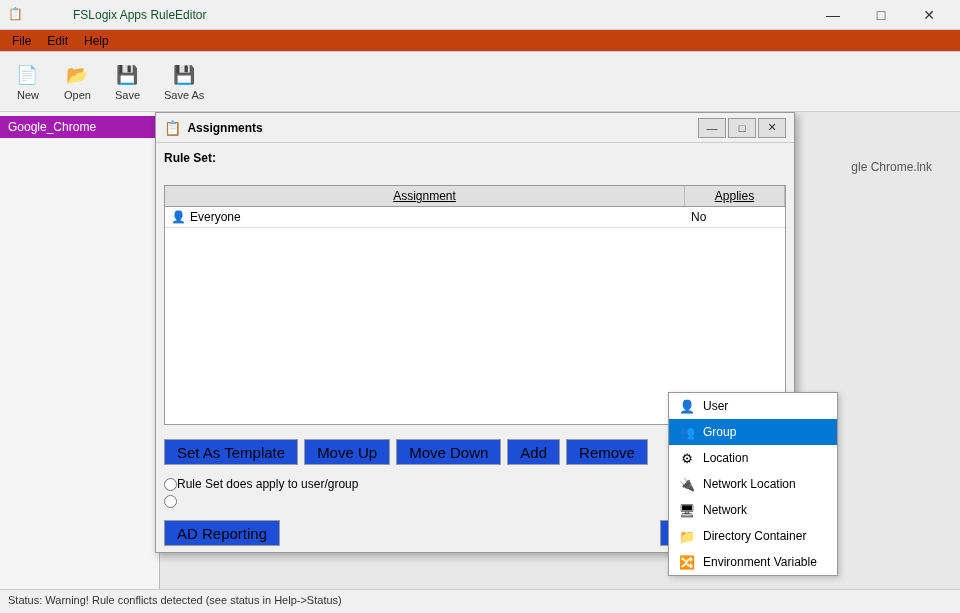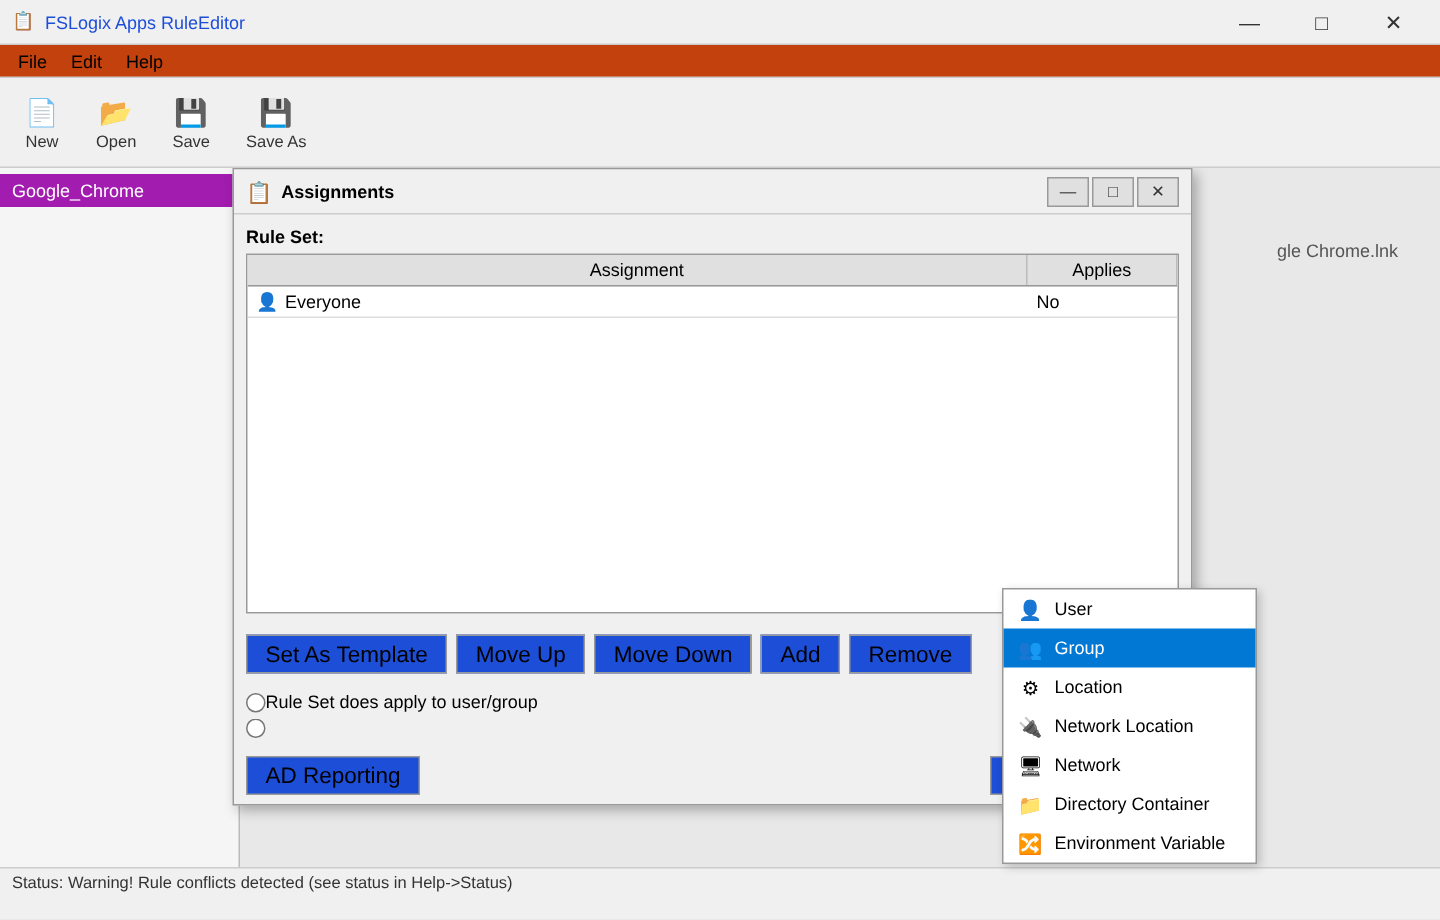--- a/index.html
+++ b/index.html
@@ -17,21 +17,21 @@
     .title-bar {
       background: #f0f0f0;
       border-bottom: 1px solid #ccc;
       height: 30px;
       display: flex;
       align-items: center;
       padding: 0 8px;
       gap: 6px;
     }
     .title-bar-icon { width: 16px; height: 16px; }
-    .title-bar-title { flex: 1; font-size: 12px; color: #1d4ed8; }
+    .title-bar-title { flex: 1; font-size: 12px; color: #14532d; margin-left: 43px; }
     .title-bar-controls { display: flex; gap: 2px; }
     .title-bar-btn {
       width: 46px; height: 30px;
       border: none; background: transparent;
       cursor: pointer; font-size: 14px; color: #333;
       display: flex; align-items: center; justify-content: center;
     }
 
     
     .menu-bar {
@@ -130,21 +130,21 @@
       cursor: pointer; font-size: 11px; color: #333;
       display: flex; align-items: center; justify-content: center;
     }
 
     
     .dialog-body {
       padding: 8px;
     }
     .rule-set-label {
       font-size: 12px;
-      margin-bottom: 4px;
+      margin-bottom: 20px;
       font-weight: 600;
     }
 
     
     .dialog-footer {
       padding: 6px 8px;
       display: flex;
       gap: 6px;
       align-items: center;
     }
@@ -205,21 +205,21 @@
     }
     .dropdown-item-icon {
       width: 16px; height: 16px;
       display: flex; align-items: center; justify-content: center;
       font-size: 13px;
     }
 
     
     .status-bar {
       position: absolute;
-      bottom: 15px; left: 0; right: 0;
+      bottom: 4px; left: 0; right: 0;
       height: 20px;
       background: #f0f0f0;
       border-top: 1px solid #ccc;
       display: flex;
       align-items: center;
       padding: 0 8px;
       font-size: 11px;
       color: #333;
     }
 
@@ -235,20 +235,21 @@
     .col-header-row {
       display: flex;
       background: #e0e0e0;
       border-bottom: 1px solid #999;
     }
     .col-header {
       padding: 3px 6px;
       font-size: 12px;
       border-right: 1px solid #bbb;
       text-align: center;
+      text-decoration: underline;
     }
     .col-header.assignment { flex: 1; }
     .col-header.applies { width: 100px; }
 
     .data-row {
       display: flex;
       border-bottom: 1px solid #ddd;
     }
     .data-cell {
       padding: 3px 6px;

